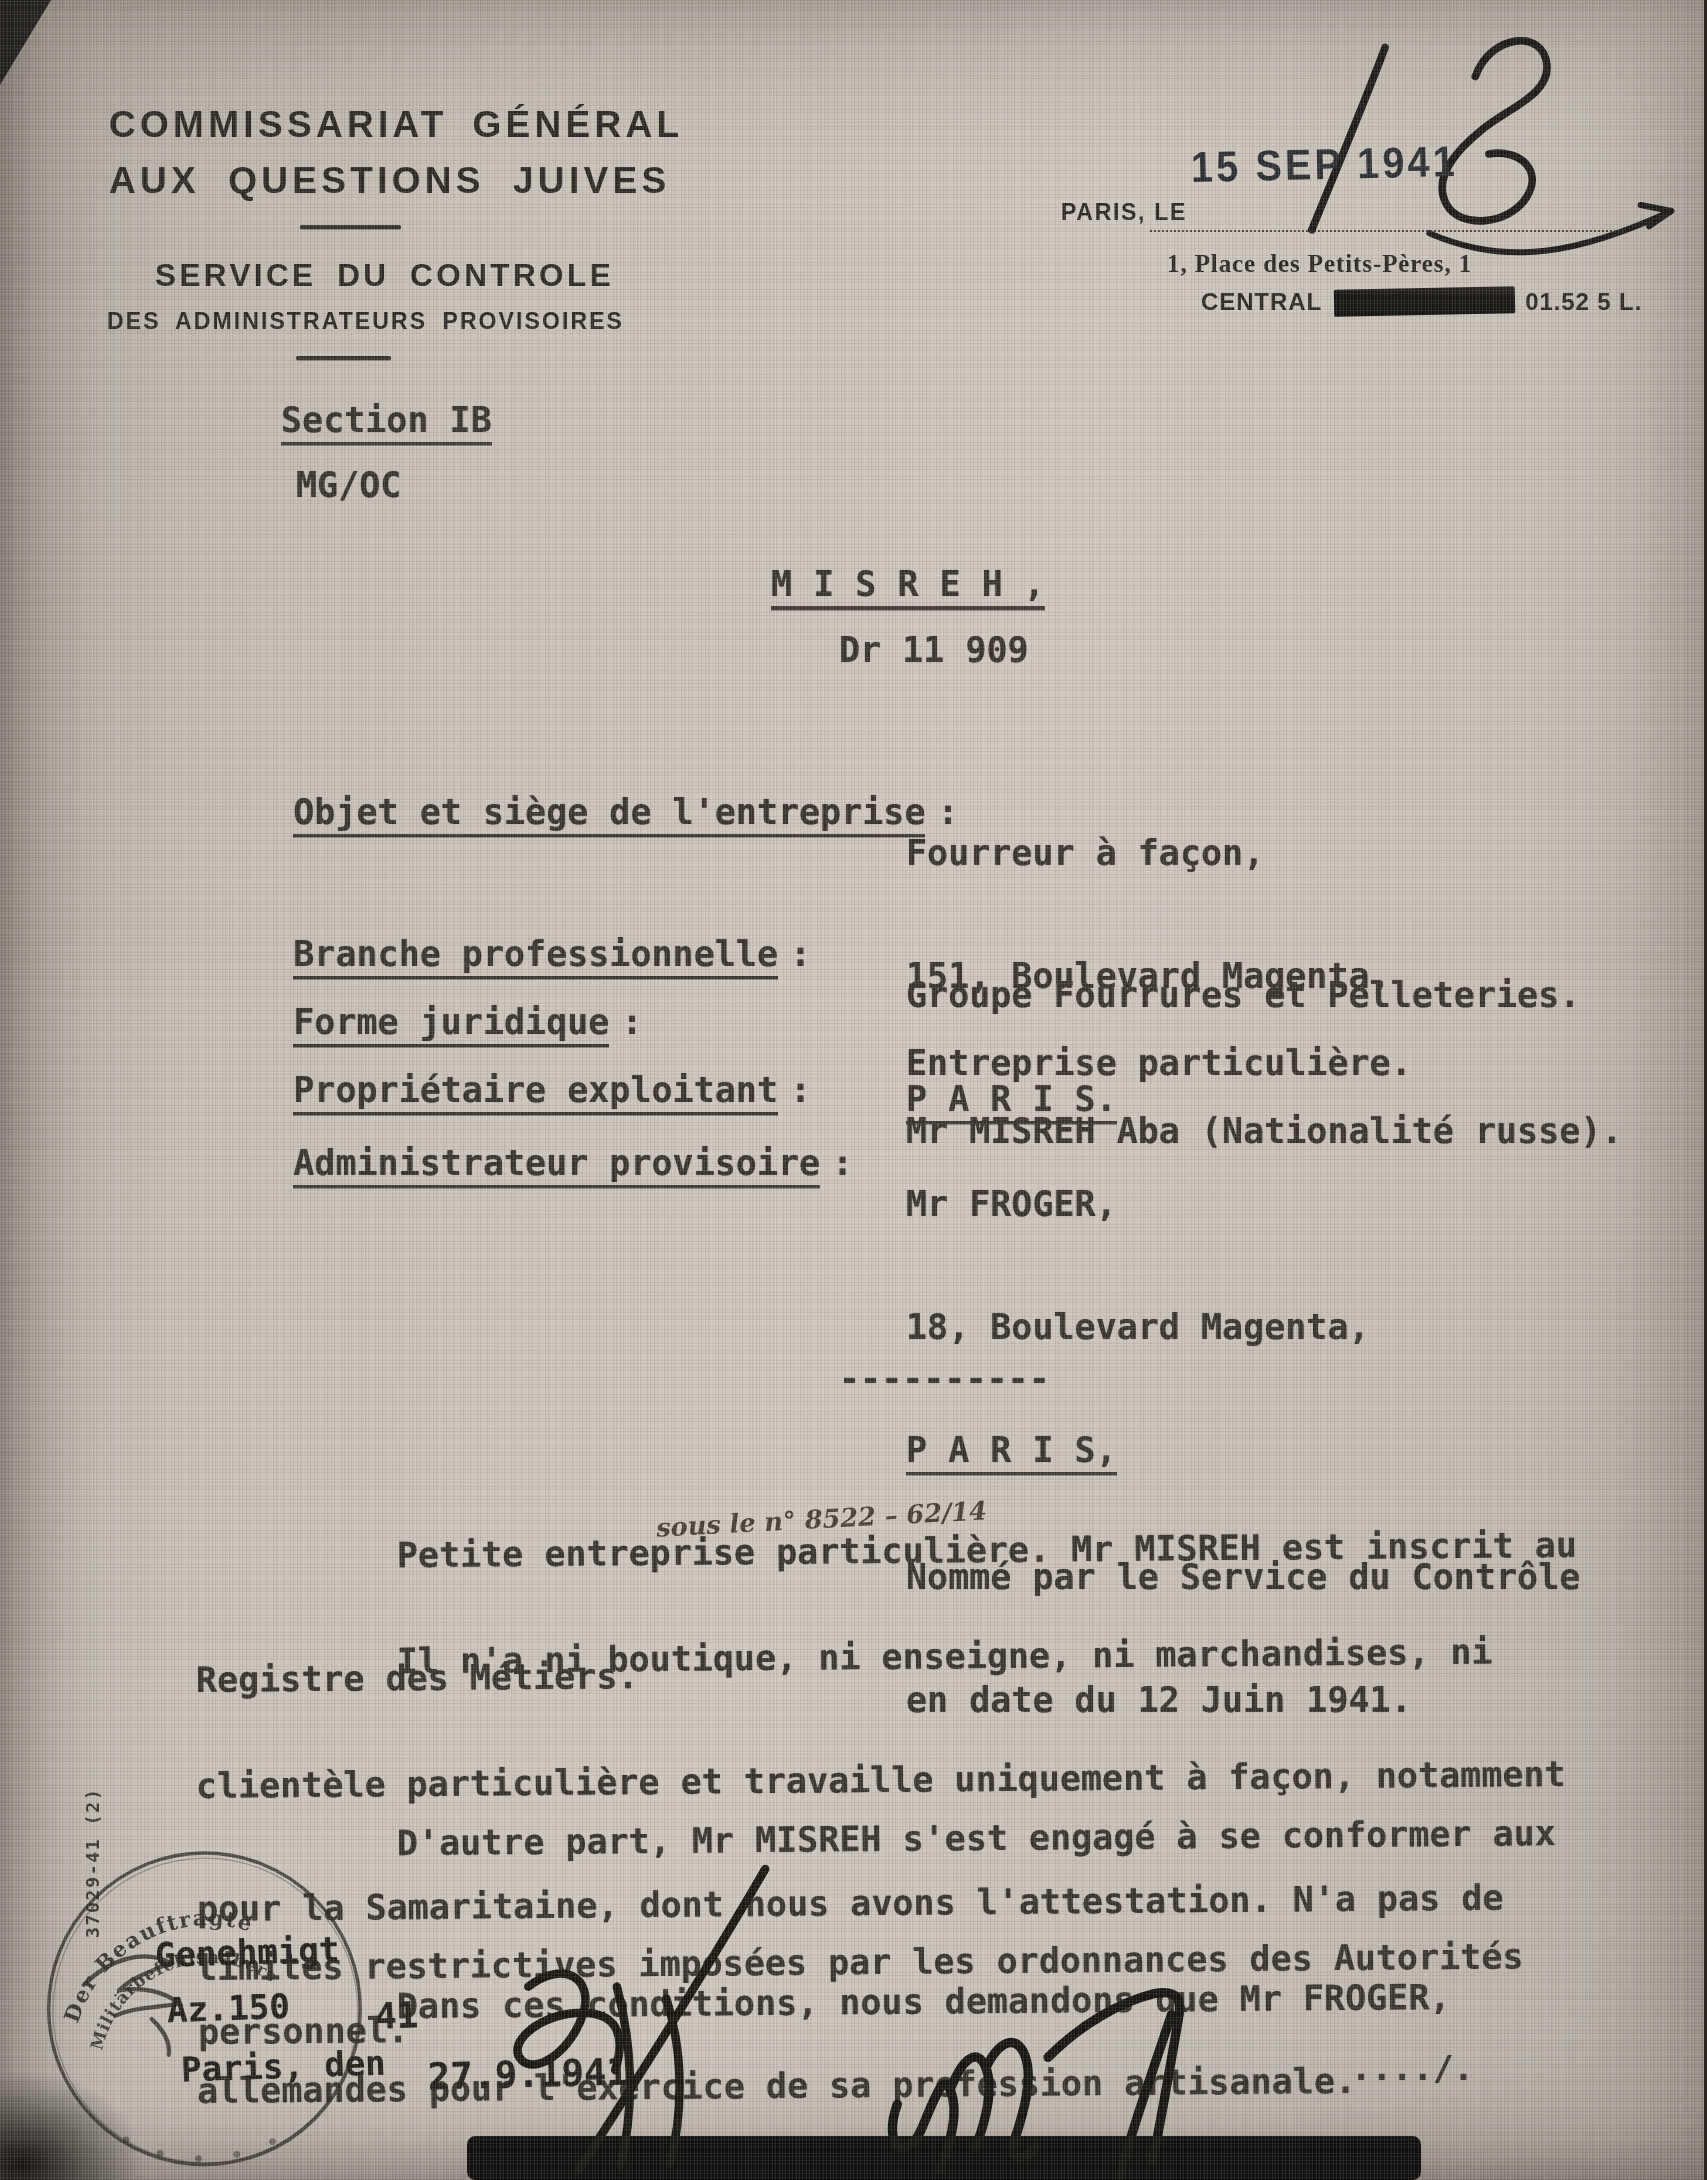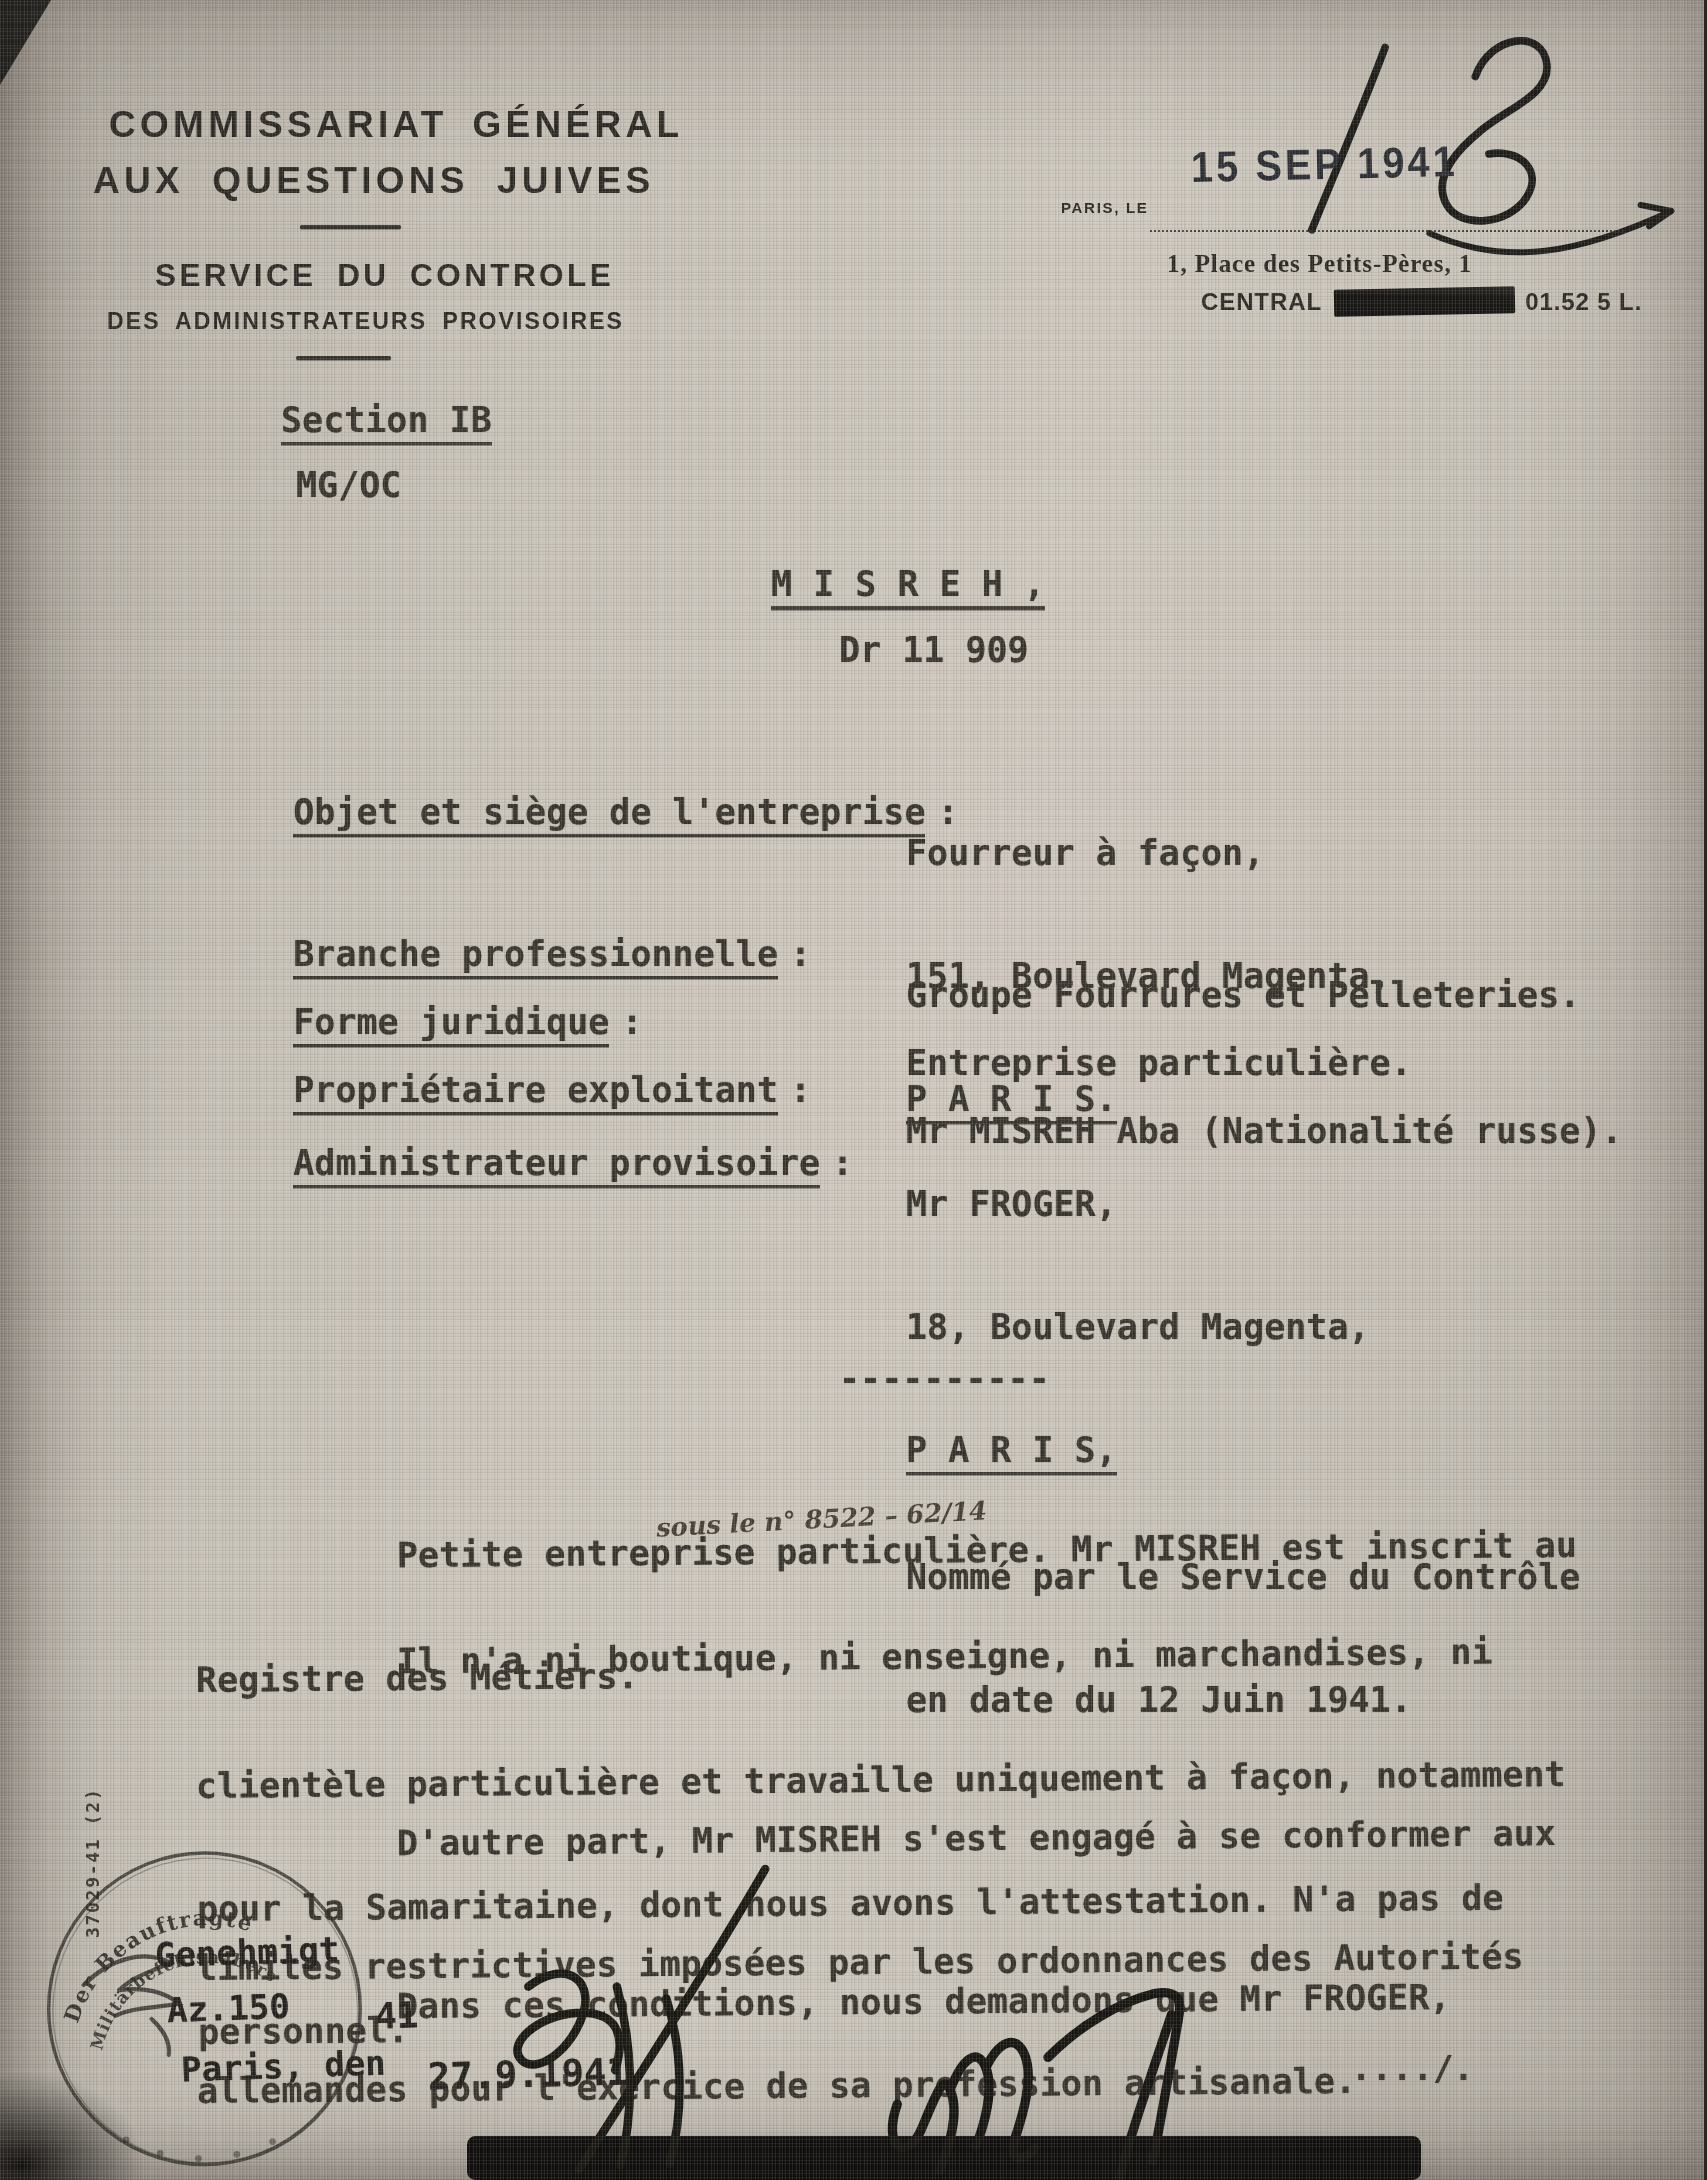--- a/index.html
+++ b/index.html
@@ -42,36 +42,36 @@
 </head>
 <body>
 
 <div class="page">
 
   <div class="abs cornerTL"></div>
   <div class="abs botbar"></div>
   <div class="abs botblob"></div>
 
   <div class="abs sans" style="left:109px;top:104px;font-size:37px;letter-spacing:4.3px;word-spacing:10.2px;">COMMISSARIAT GÉNÉRAL</div>
-  <div class="abs sans" style="left:93px;top:160px;font-size:37px;letter-spacing:4.3px;word-spacing:13.6px;">AUX QUESTIONS JUIVES</div>
+  <div class="abs sans" style="left:109px;top:160px;font-size:37px;letter-spacing:4.3px;word-spacing:13.6px;">AUX QUESTIONS JUIVES</div>
   <div class="abs rule" style="left:300px;top:225px;width:101px;"></div>
   <div class="abs sans" style="left:155px;top:257px;font-size:31.5px;letter-spacing:3.4px;word-spacing:8.5px;text-align:center;">SERVICE DU CONTROLE</div>
   <div class="abs sans" style="left:107px;top:308px;font-size:23px;letter-spacing:2.1px;word-spacing:6.8px;">DES ADMINISTRATEURS PROVISOIRES</div>
   <div class="abs rule" style="left:296px;top:356px;width:95px;"></div>
 
   <svg class="abs" style="left:1218px;top:10.2px;" width="490" height="247" viewBox="0 0 575 290" aria-label="18">
     <g fill="none" stroke="#1c1a17" stroke-width="9" stroke-linecap="round">
       <path d="M110,258 C148,165 176,98 196,44"></path>
       <path d="M302,78 C320,28 382,22 386,64 C390,100 338,116 308,142 C276,168 252,198 268,228 C284,258 342,252 362,220 C382,188 354,163 318,169"></path>
       <path d="M248,262 C340,302 424,286 532,236" stroke-width="7"></path>
       <path d="M532,236 L496,229 M532,236 L506,254" stroke-width="7"></path>
     </g>
   </svg>
 
-  <div class="abs sans" style="left:1061px;top:199px;font-size:15px;letter-spacing:1.7px;">PARIS, LE</div>
+  <div class="abs sans" style="left:1061px;top:199px;font-size:23px;letter-spacing:1.7px;">PARIS, LE</div>
   <div class="abs dotline" style="left:1150px;top:198px;width:474px;height:32px;"></div>
   <div class="abs sans" style="left:1191px;top:143px;font-size:43px;letter-spacing:3.4px;color:#2b2d31;transform:rotate(-1.3deg) scaleX(.92);transform-origin:left;">15 SEP 1941</div>
   <div class="abs sans" style="left:1167px;top:250px;font-size:25px;letter-spacing:0.9px;font-family:Liberation Serif, serif;">1, Place des Petits-Pères, 1</div>
   <div class="abs sans" style="left:1201px;top:288px;font-size:24px;letter-spacing:0.9px;">
     <span>CENTRAL</span><span class="blackout"></span><span>01.52 5 L.</span>
   </div>
 
   <div class="abs mono u" style="left:281px;top:400px;">Section IB</div>
   <div class="abs mono" style="left:296px;top:465px;">MG/OC</div>
 

